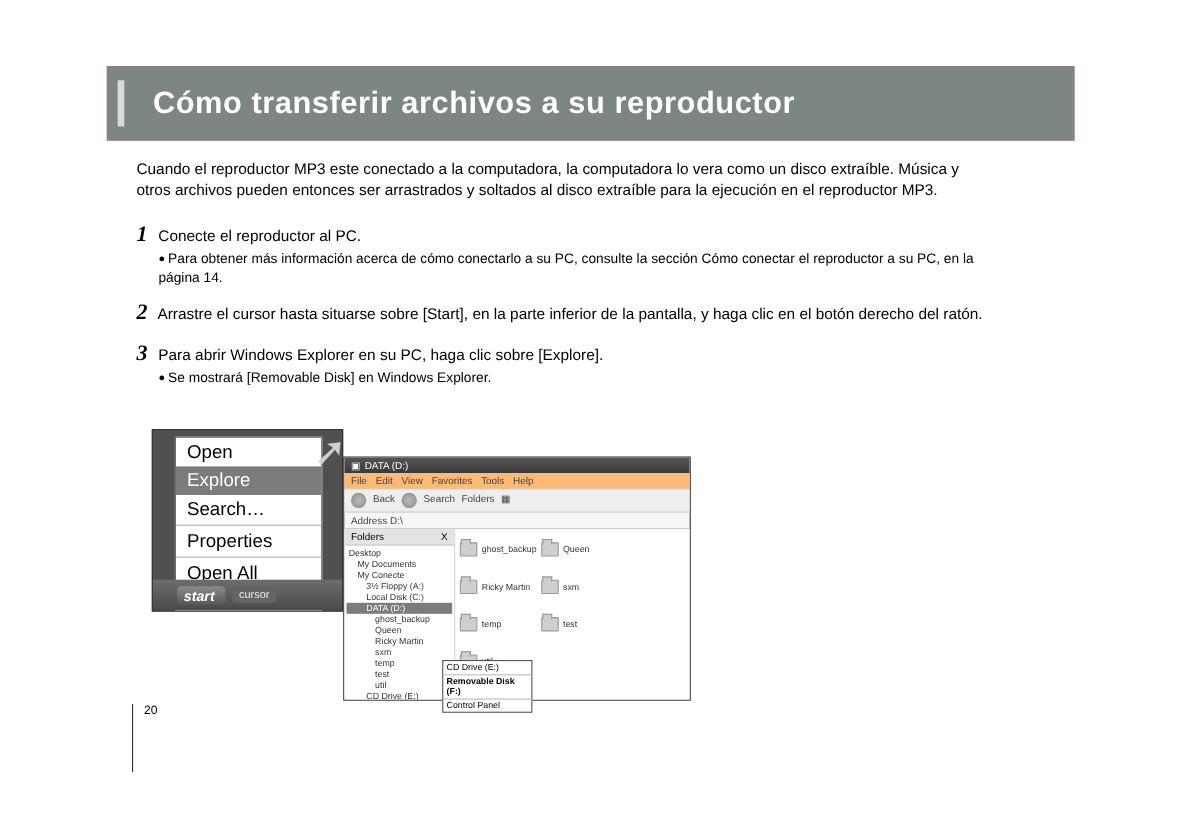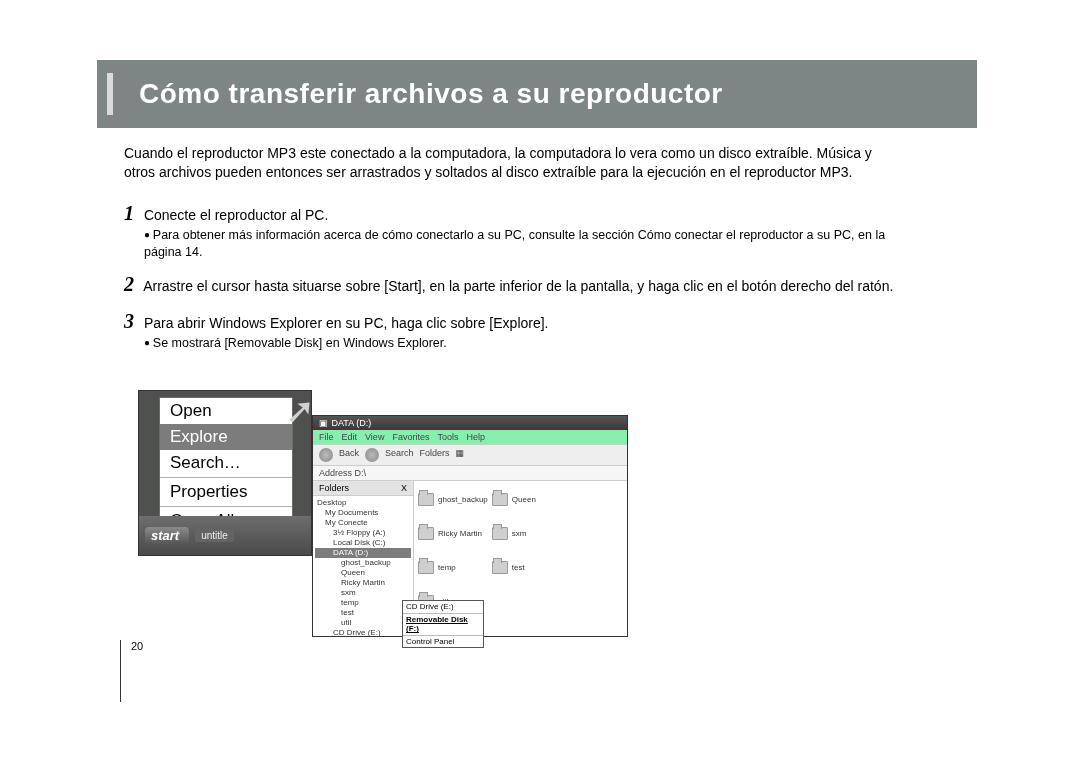--- a/index.html
+++ b/index.html
@@ -97,26 +97,26 @@
   }
   .ctx-sep {
     border-top: 1px solid #b0b0b0;
     margin: 1px 0;
   }
   .taskbar {
     position: absolute;
     left: 0;
     right: 0;
     bottom: 0;
-    height: 39px;
+    height: 28px;
     background: linear-gradient(#6d6d6d,#4a4a4a);
     display: flex;
     align-items: center;
     gap: 6px;
-    padding-left: 6px;
+    padding-left: 22px;
   }
   .start-btn {
     font-style: italic;
     font-weight: bold;
     font-size: 13px;
     color: #fff;
     padding: 1px 10px 1px 6px;
     border-radius: 4px;
     background: linear-gradient(#8a8a8a,#565656);
   }
@@ -155,21 +155,21 @@
   .win-title {
     background: linear-gradient(#555,#393939);
     color: #fff;
     font-size: 9px;
     padding: 2px 6px;
     display: flex;
     align-items: center;
     gap: 4px;
   }
   .menu-bar {
-    background: #86efac;
+    background: #fdba74;
     border-bottom: 1px solid #ccc;
     padding: 2px 6px;
     display: flex;
     gap: 8px;
     color: #444;
   }
   .toolbar {
     background: #eee;
     border-bottom: 1px solid #ccc;
     padding: 3px 6px;
@@ -252,21 +252,21 @@
     top: 600px;
     width: 80px;
     background: #fff;
     border: 1px solid #555;
     font-size: 8px;
     text-align: left;
     line-height: 1.2;
   }
   .callout div { padding: 1px 3px; border-bottom: 1px solid #bbb; }
   .callout div:last-child { border-bottom: none; }
-  .callout div.b { font-weight: bold; text-decoration: underline; }
+  .callout div.b { font-weight: bold; }
   .pagenum-wrap {
     position: absolute;
     left: 108px;
     top: 640px;
     height: 62px;
     border-left: 1px solid #333;
     padding-left: 10px;
     display: flex;
     align-items: flex-start;
     margin-left: 12px;
@@ -314,21 +314,21 @@
     <div class="ctx-sep"></div>
     <div class="ctx-row">Properties</div>
     <div class="ctx-sep"></div>
     <div class="ctx-row">Open All Users</div>
     <div class="ctx-row">Explore All Users</div>
   </div>
   <div class="taskbar">
     <span class="start-btn">
       <span>start</span>
     </span>
-    <span class="task-pill">untitle</span>
+    <span class="task-pill">cursor</span>
   </div>
 </div>
 
 <div class="arrow">➚</div>
 
 <div class="fig2">
   <div class="win-title">
     <span>▣</span>
     <span>DATA (D:)</span>
   </div>

